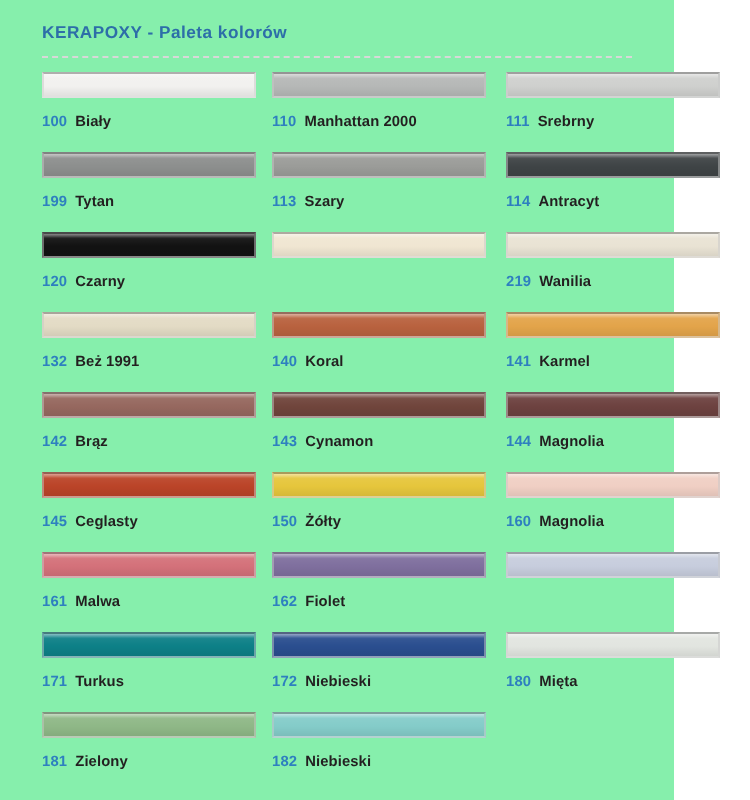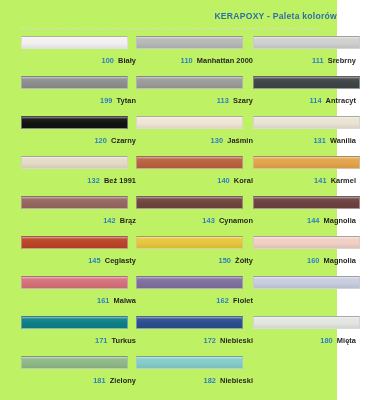--- a/index.html
+++ b/index.html
@@ -10,23 +10,22 @@
     width: 375px;
     height: 400px;
     background: #ffffff;
     font-family: "Liberation Sans", sans-serif;
     overflow: hidden;
   }
   .page {
     position: relative;
     width: 337px;
     height: 400px;
-    background: #bef264;
+    background: #86efac;
     box-sizing: border-box;
-    text-align: right;
   }
   .header {
     padding: 11px 0 0 21px;
   }
   .header-title {
     font-size: 8.6px;
     font-weight: bold;
     color: #2d6ea8;
     letter-spacing: 0.25px;
     white-space: nowrap;
@@ -132,25 +131,24 @@
       <div class="cell">
         <div class="swatch" style="background: rgb(63, 68, 70);"></div>
         <div class="label"><span class="code">114</span><span class="name">Antracyt</span></div>
       </div>
       <div class="cell">
         <div class="swatch" style="background: rgb(18, 18, 18);"></div>
         <div class="label"><span class="code">120</span><span class="name">Czarny</span></div>
       </div>
       <div class="cell">
         <div class="swatch" style="background: rgb(240, 230, 210);"></div>
-        <div class="label"><span class="code">130</span><span class="name">Jaśmin</span></div>
       </div>
       <div class="cell">
         <div class="swatch" style="background: rgb(233, 227, 212);"></div>
-        <div class="label"><span class="code">131</span><span class="name">Wanilia</span></div>
+        <div class="label"><span class="code">219</span><span class="name">Wanilia</span></div>
       </div>
       <div class="cell">
         <div class="swatch" style="background: rgb(227, 219, 197);"></div>
         <div class="label"><span class="code">132</span><span class="name">Beż 1991</span></div>
       </div>
       <div class="cell">
         <div class="swatch" style="background: rgb(185, 98, 63);"></div>
         <div class="label"><span class="code">140</span><span class="name">Koral</span></div>
       </div>
       <div class="cell">

